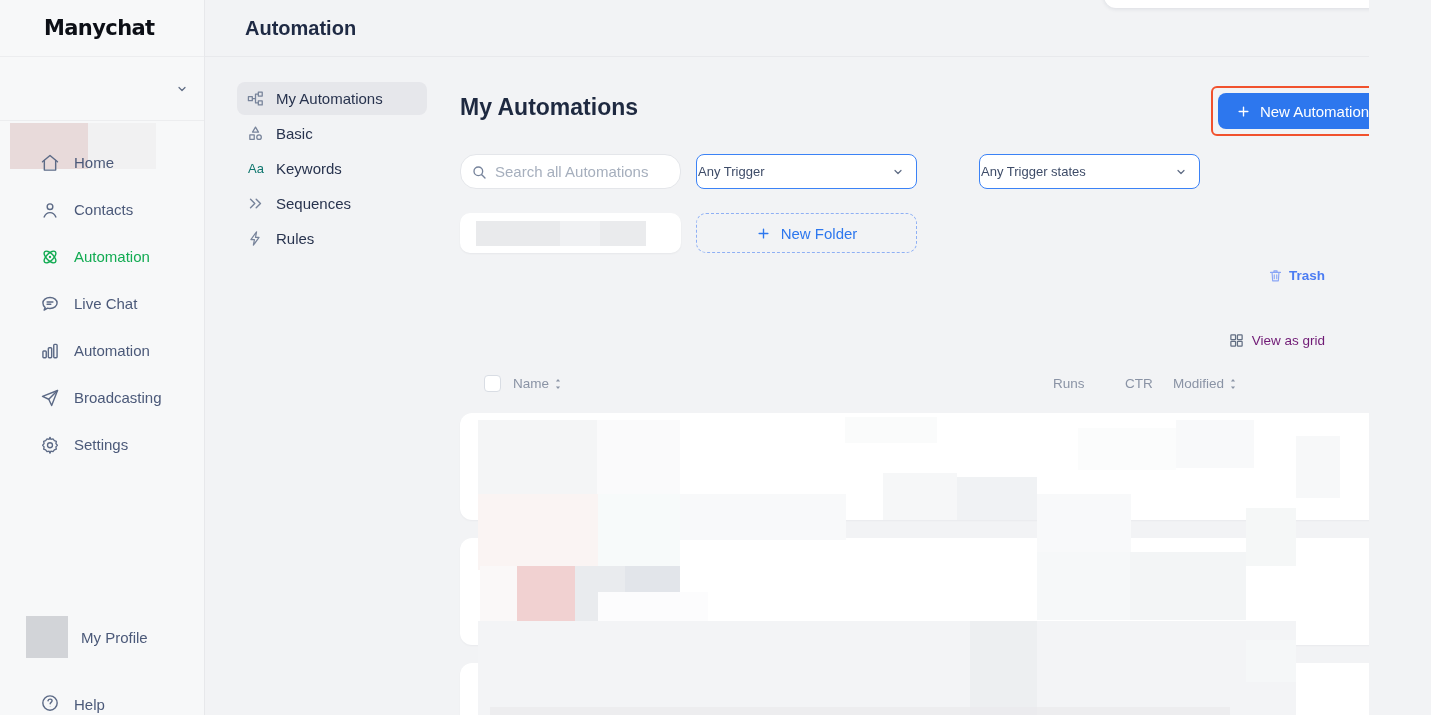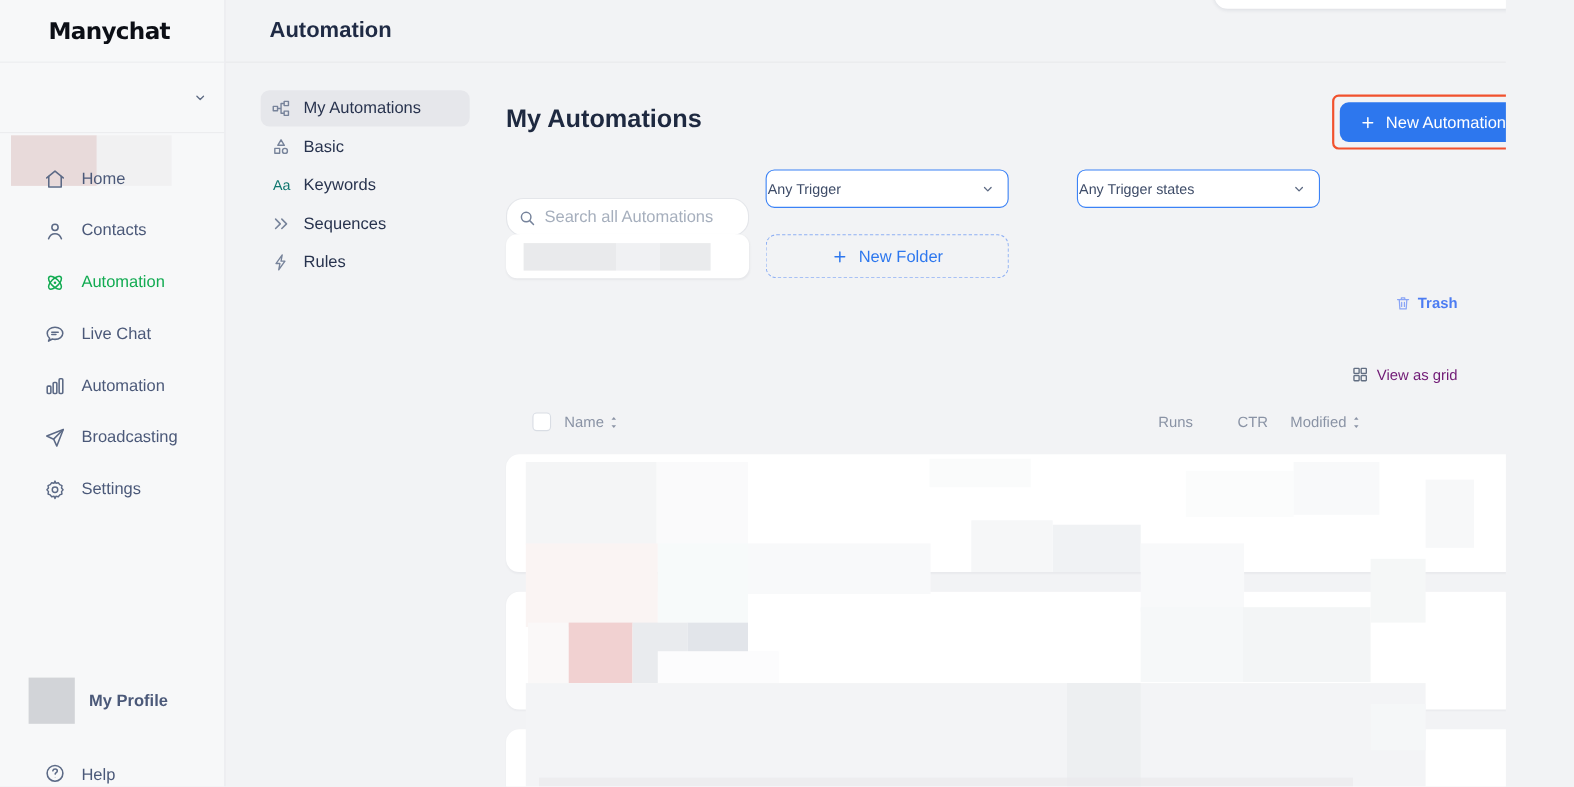--- a/index.html
+++ b/index.html
@@ -17,21 +17,21 @@
   .account-chevron { position:absolute; right:16px; top:26px; color:#5E6B84; }
   .blur { position:absolute; pointer-events:none; }
   .nav { position:absolute; left:0; top:121px; width:100%; padding-top:18px; }
   .nav-item { height:47px; display:flex; align-items:center; padding-left:40px; gap:14px;
               font-size:15px; color:#4B5979; cursor:pointer; }
   .nav-item .ni { width:20px; height:20px; color:#5C6A86; flex:none; }
   .nav-item.active { color:#12AB52; font-weight:400; }
   .nav-item.active .ni { color:#12AB52; }
   .sidebar-bottom { position:absolute; left:0; bottom:0; width:100%; }
   .profile-row { position:absolute; left:0; top:-102px; width:100%; height:48px; display:flex; align-items:center;
-                 padding-left:26px; gap:13px; font-size:15px; color:#4B5979; cursor:pointer;font-weight:bold; }
+                 padding-left:26px; gap:13px; font-size:15px; color:#4B5979; cursor:pointer; }
   .profile-avatar { width:42px; height:42px; background:#D2D4D8; flex:none; }
   .help-row { position:absolute; left:0; top:-49px; width:100%; height:47px; display:flex; align-items:flex-end;
               padding-left:40px; gap:14px; font-size:15px; color:#4B5979; cursor:pointer; }
   .help-row .ni { width:20px; height:20px; color:#5C6A86; }
 
   
   .main-header { position:absolute; left:205px; top:0; right:0; height:57px;
                  border-bottom:1px solid #E8E9EC; display:flex; align-items:center; padding-left:40px; }
   .page-title { font-size:20px; font-weight:700; color:#1F2A44; }
   .topright-edge { position:absolute; left:1104px; top:-16px; width:322px; height:24px;
@@ -42,21 +42,21 @@
   .subnav-item { height:33px; margin-bottom:2px; display:flex; align-items:center; gap:12px;
                  padding-left:10px; border-radius:8px; font-size:15px; color:#28334E; cursor:pointer; }
   .subnav-item.selected { background:#E6E7EB; }
   .subnav-item .si { width:17px; height:17px; color:#77839A; flex:none; }
   .si-text { font-size:13px; color:#0f766e; width:17px; text-align:right; }
 
   
   .content-title { position:absolute; left:460px; top:94px; font-size:23px; font-weight:700; color:#1E2940; }
 
   .search-box { position:absolute; left:460px; top:154px; width:221px; height:35px; background:#FFFFFF;
-                border:1px solid #E4E6EA; border-radius:16px; display:flex; align-items:center; padding:0 10px; gap:8px;margin-top:26px; }
+                border:1px solid #E4E6EA; border-radius:16px; display:flex; align-items:center; padding:0 10px; gap:8px; }
   .search-box svg { color:#76839B; flex:none; }
   .search-box input { border:0; outline:0; width:100%; font-family:"Liberation Sans",sans-serif;
                       font-size:15px; color:#3D4B66; background:transparent; }
   .search-box input::placeholder { color:#A6AFBD; }
 
   .select { position:absolute; top:154px; width:221px; height:35px; background:#FFFFFF; border:1px solid #3b82f6;
             border-radius:8px; display:flex; align-items:center; justify-content:space-between;
             padding:0 12px 0 1px; font-size:13px; color:#3E4C68; cursor:pointer; }
   .select .chev { color:#5E6B84; }
   #select-trigger { left:696px; }

